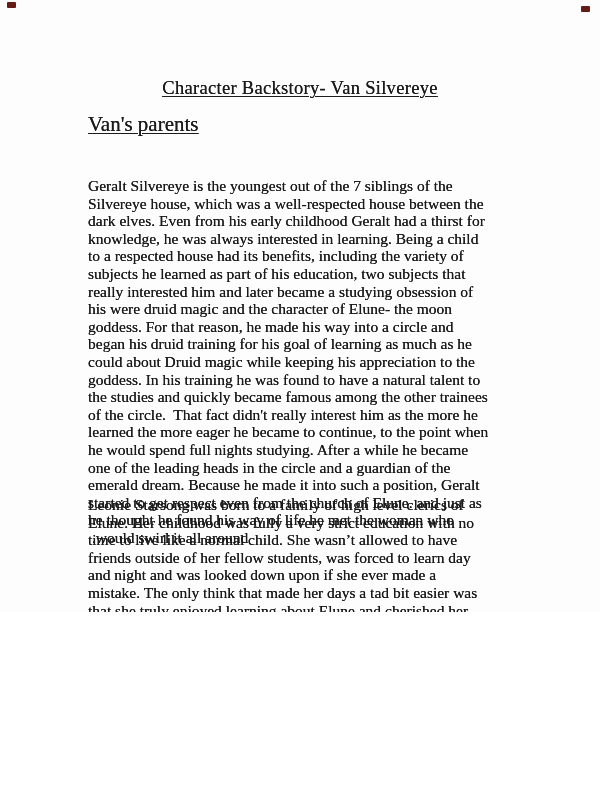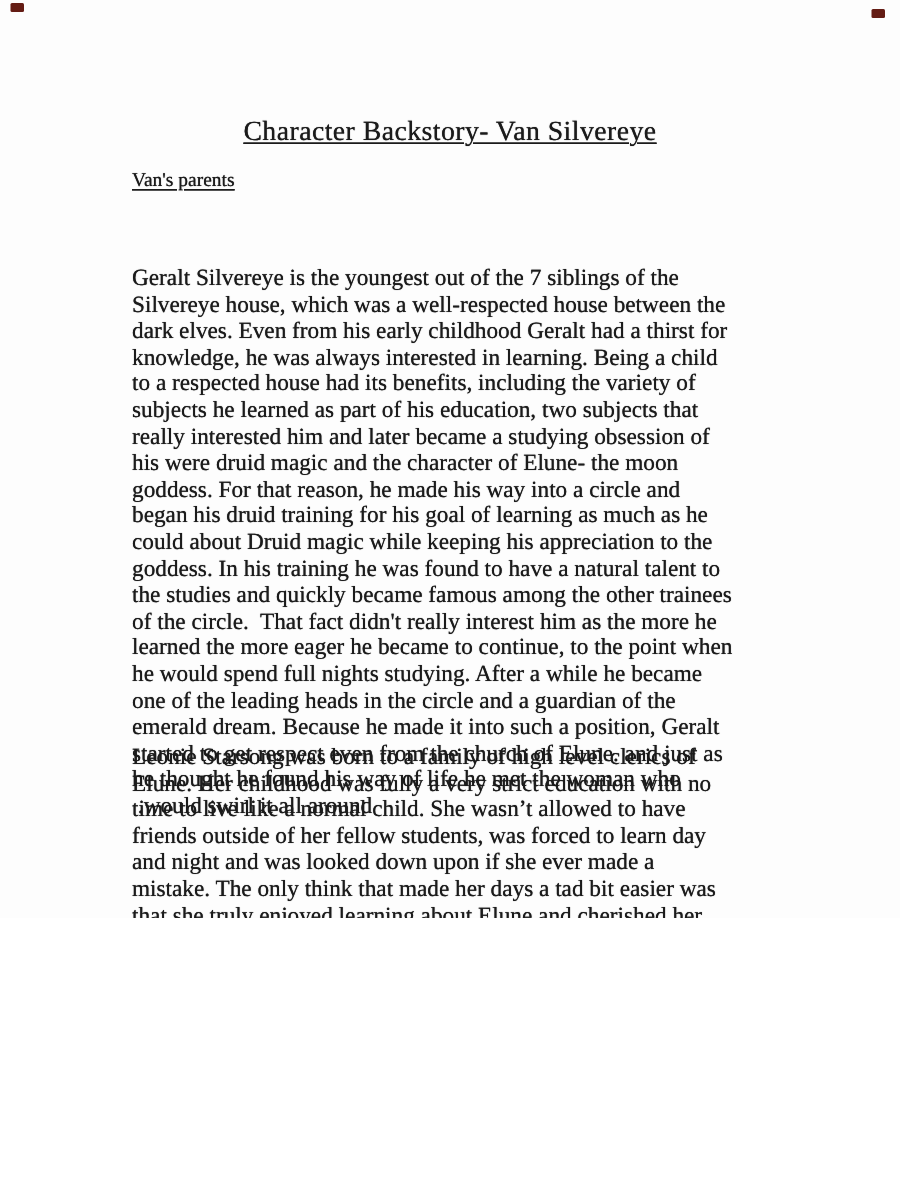--- a/index.html
+++ b/index.html
@@ -29,21 +29,21 @@
     text-underline-offset: 2px;
     text-decoration-thickness: 1.2px;
     text-shadow: 0 0 0.5px #1b1b1b;
     white-space: pre;
   }
   .heading {
     position: absolute;
     top: 112px;
     left: 88px;
     margin: 0;
-    font-size: 13px;
+    font-size: 21px;
     font-weight: 400;
     text-decoration: underline;
     text-underline-offset: 2px;
     text-decoration-thickness: 1.1px;
     text-shadow: 0 0 0.5px #1b1b1b;
     white-space: pre;
   }
   .para {
     position: absolute;
     left: 88px;

